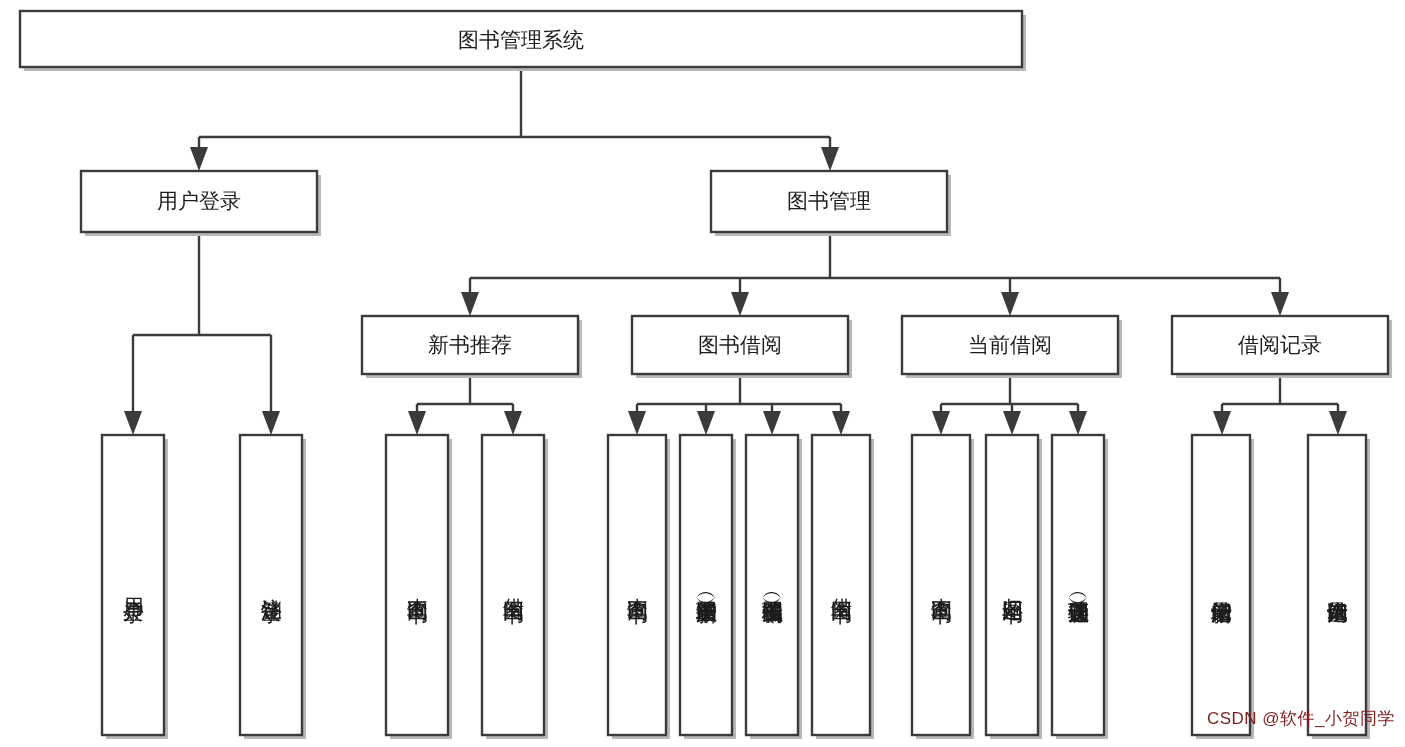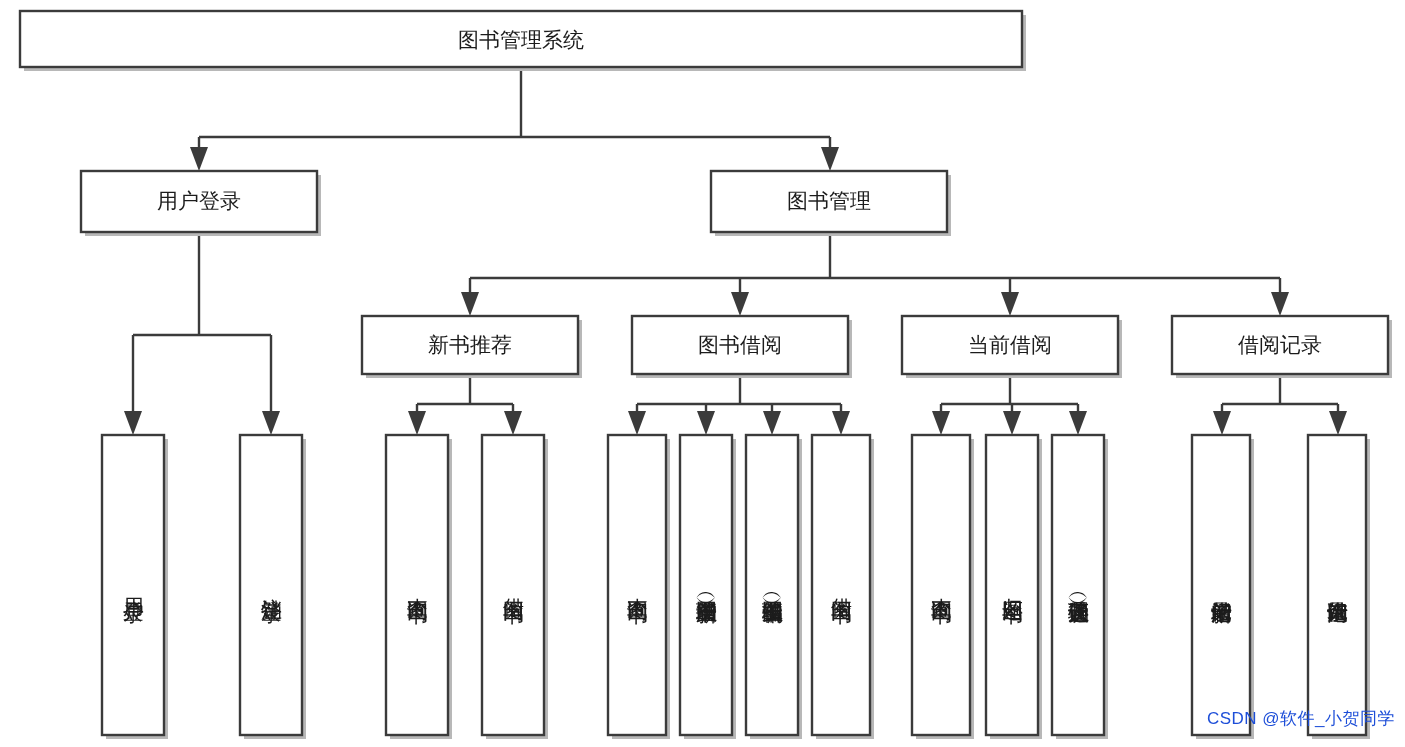--- a/index.html
+++ b/index.html
@@ -66,21 +66,21 @@
     color: #1c1c1c;
     white-space: nowrap;
     pointer-events: none;
   }
   .watermark {
     position: absolute;
     right: 10px;
     bottom: 4px;
     font-family: "Liberation Sans", "DejaVu Sans", sans-serif;
     font-size: 17px;
-    color: #1d4ed8;
+    color: #7f1d1d;
     letter-spacing: 0.5px;
     white-space: nowrap;
   }
 </style>
 </head>
 <body>
 
 <div id="diagram-root">
 
   <svg id="flow" viewBox="0 0 1405 747">

